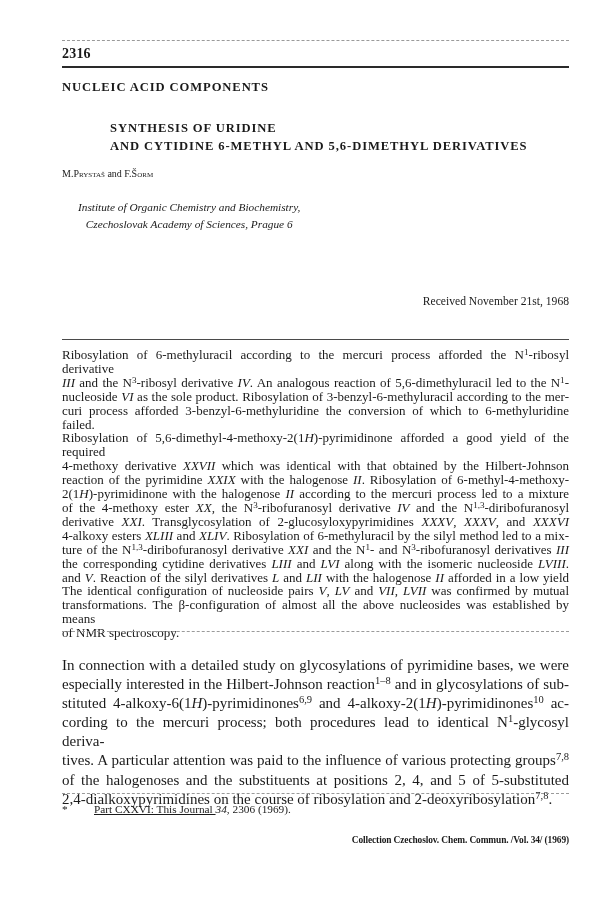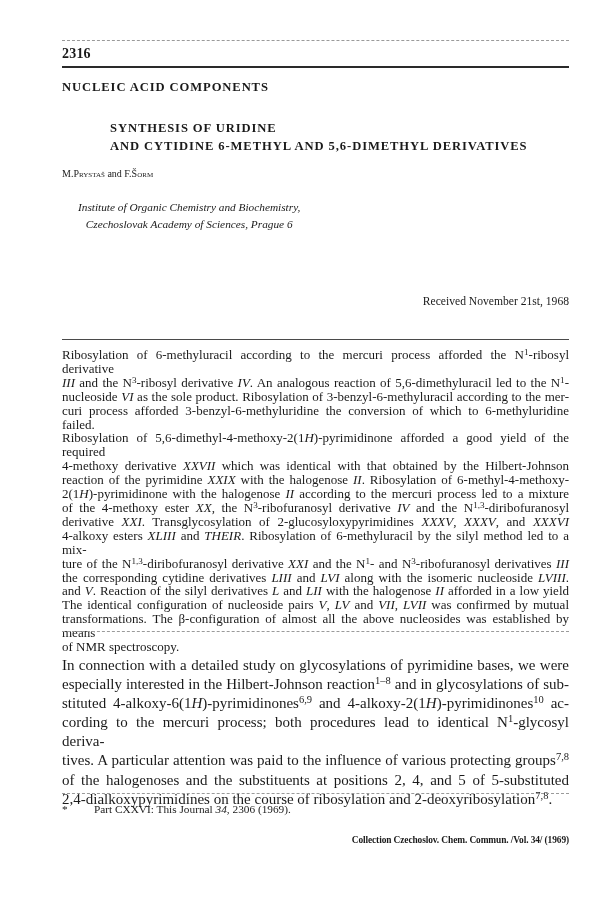--- a/index.html
+++ b/index.html
@@ -60,21 +60,21 @@
       <span class="line just">Ribosylation of 6-methyluracil according to the mercuri process afforded the N<sup>1</sup>-ribosyl derivative</span>
       <span class="line just"><i>III</i> and the N<sup>3</sup>-ribosyl derivative <i>IV</i>. An analogous reaction of 5,6-dimethyluracil led to the N<sup>1</sup>-</span>
       <span class="line just">nucleoside <i>VI</i> as the sole product. Ribosylation of 3-benzyl-6-methyluracil according to the mer-</span>
       <span class="line just">curi process afforded 3-benzyl-6-methyluridine the conversion of which to 6-methyluridine failed.</span>
       <span class="line just">Ribosylation of 5,6-dimethyl-4-methoxy-2(1<i>H</i>)-pyrimidinone afforded a good yield of the required</span>
       <span class="line just">4-methoxy derivative <i>XXVII</i> which was identical with that obtained by the Hilbert-Johnson</span>
       <span class="line just">reaction of the pyrimidine <i>XXIX</i> with the halogenose <i>II</i>. Ribosylation of 6-methyl-4-methoxy-</span>
       <span class="line just">2(1<i>H</i>)-pyrimidinone with the halogenose <i>II</i> according to the mercuri process led to a mixture</span>
       <span class="line just">of the 4-methoxy ester <i>XX</i>, the N<sup>3</sup>-ribofuranosyl derivative <i>IV</i> and the N<sup>1,3</sup>-diribofuranosyl</span>
       <span class="line just">derivative <i>XXI</i>. Transglycosylation of 2-glucosyloxypyrimidines <i>XXXV</i>, <i>XXXV</i>, and <i>XXXVI</i></span>
-      <span class="line just">4-alkoxy esters <i>XLIII</i> and <i>THEIR</i>. Ribosylation of 6-methyluracil by the silyl method led to a mix-</span>
+      <span class="line just">4-alkoxy esters <i>XLIII</i> and <i>XLIV</i>. Ribosylation of 6-methyluracil by the silyl method led to a mix-</span>
       <span class="line just">ture of the N<sup>1,3</sup>-diribofuranosyl derivative <i>XXI</i> and the N<sup>1</sup>- and N<sup>3</sup>-ribofuranosyl derivatives <i>III</i></span>
       <span class="line just">the corresponding cytidine derivatives <i>LIII</i> and <i>LVI</i> along with the isomeric nucleoside <i>LVIII</i>.</span>
       <span class="line just">and <i>V</i>. Reaction of the silyl derivatives <i>L</i> and <i>LII</i> with the halogenose <i>II</i> afforded in a low yield</span>
       <span class="line just">The identical configuration of nucleoside pairs <i>V</i>, <i>LV</i> and <i>VII</i>, <i>LVII</i> was confirmed by mutual</span>
       <span class="line just">transformations. The β-configuration of almost all the above nucleosides was established by means</span>
       <span class="line">of NMR spectroscopy.</span>
     </div>
   <div class="rule-thin" style="top:631px;"></div>
 
   <div class="body">
@@ -82,17 +82,17 @@
       <span class="line just">especially interested in the Hilbert-Johnson reaction<sup>1–8</sup> and in glycosylations of sub-</span>
       <span class="line just">stituted 4-alkoxy-6(1<i>H</i>)-pyrimidinones<sup>6,9</sup> and 4-alkoxy-2(1<i>H</i>)-pyrimidinones<sup>10</sup> ac-</span>
       <span class="line just">cording to the mercuri process; both procedures lead to identical N<sup>1</sup>-glycosyl deriva-</span>
       <span class="line just">tives. A particular attention was paid to the influence of various protecting groups<sup>7,8</sup></span>
       <span class="line just">of the halogenoses and the substituents at positions 2, 4, and 5 of 5-substituted</span>
       <span class="line">2,4-dialkoxypyrimidines on the course of ribosylation and 2-deoxyribosylation<sup>7,8</sup>.</span>
     </div>
 
   <div class="rule-thin" style="top:793px;"></div>
   <div class="footnote">
-    <span class="mark">*</span><span style="white-space:pre;">Part CXXVI: This Journal </span><i>34</i><span>, 2306 (1969).</span>
+    <span class="mark">*</span><span style="white-space:pre;text-decoration:underline;">Part CXXVI: This Journal </span><i>34</i><span>, 2306 (1969).</span>
   </div>
 
   <div class="footer">Collection Czechoslov. Chem. Commun. /Vol. 34/ (1969)</div>
 </div>
 
 </body></html>

